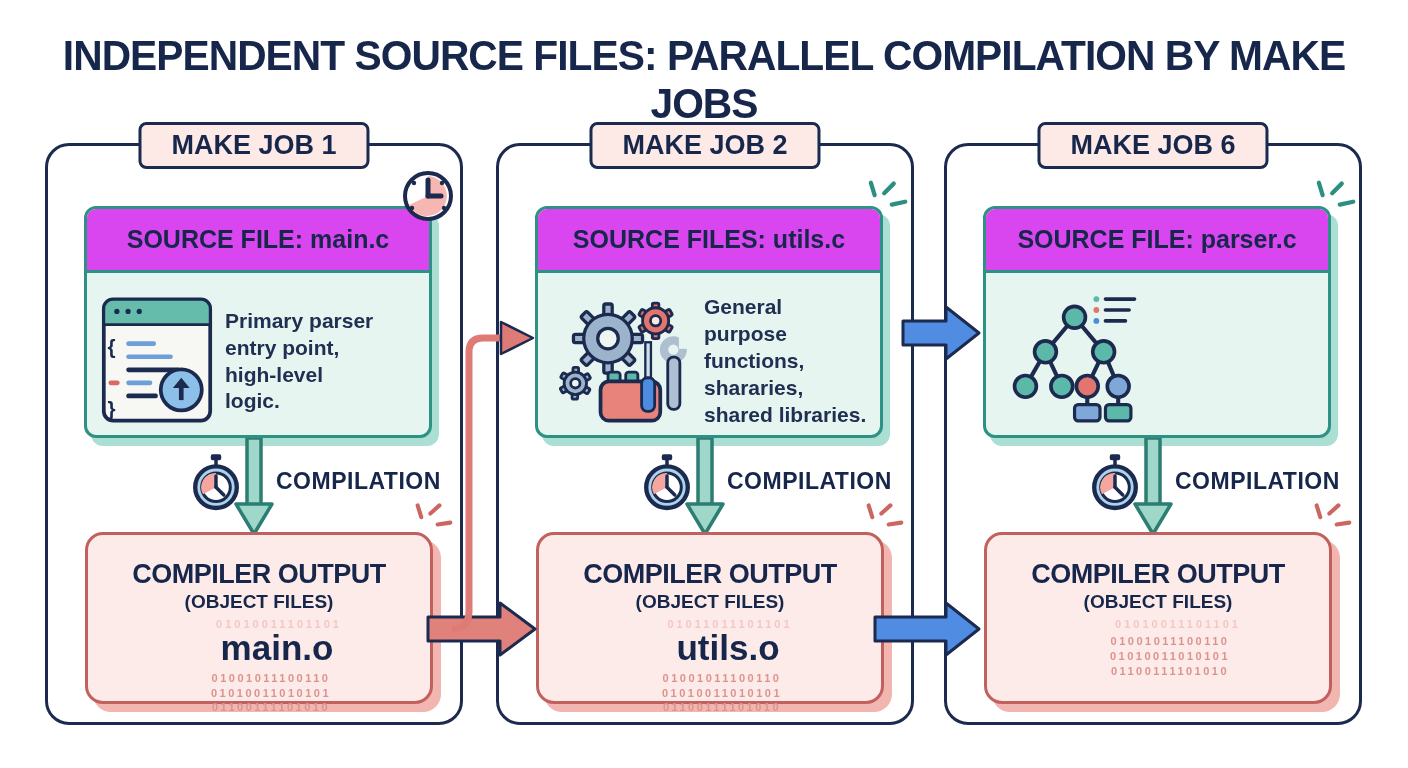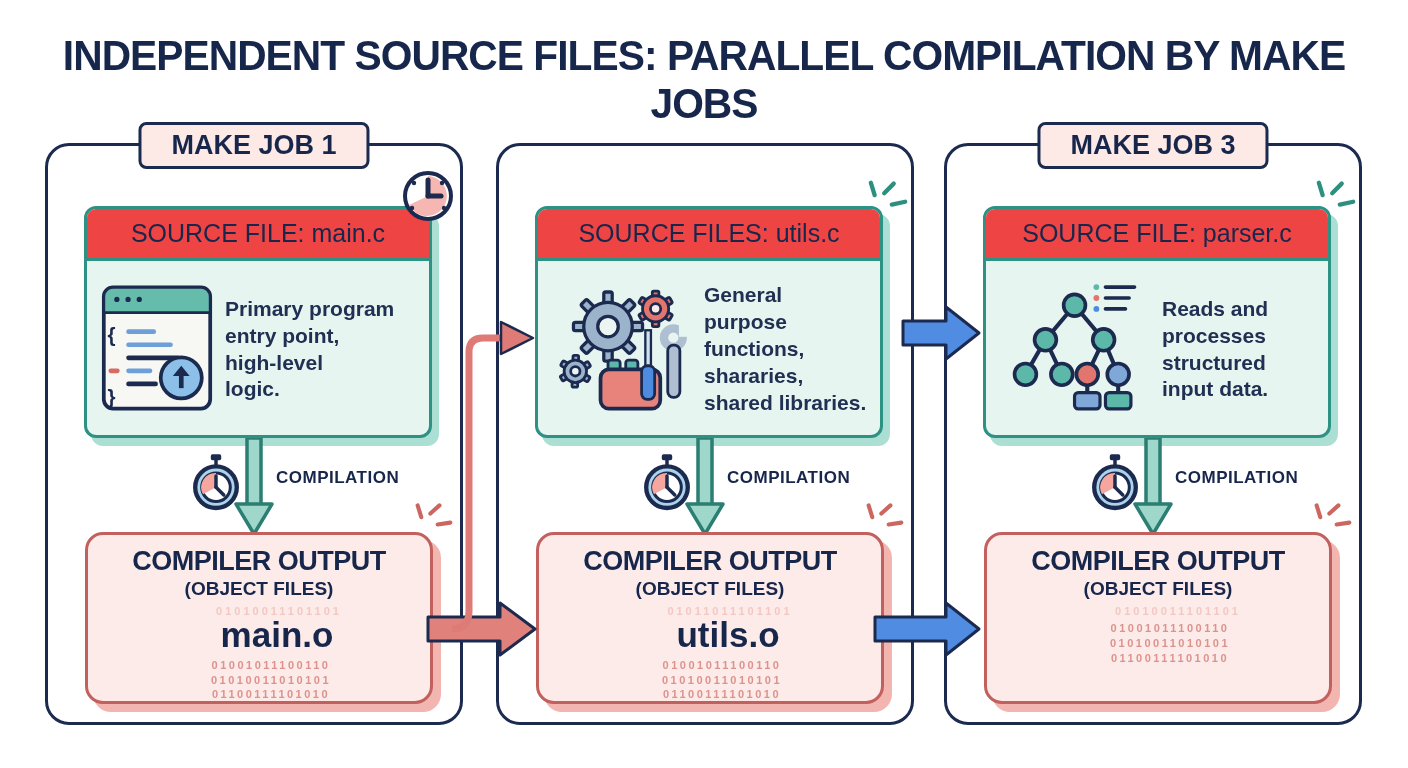--- a/index.html
+++ b/index.html
@@ -25,44 +25,44 @@
     background:#fdeae7; border:3.5px solid #1b2a4e; border-radius:8px;
     padding:5px 30px; font-size:27px; font-weight:bold; white-space:nowrap;
     color:#17264b; z-index:3;
   }
   .src-card {
     position:absolute; left:36px; top:60px; width:348px; height:232px;
     border:3px solid #2d9184; border-radius:12px; background:#e7f5f1;
     box-shadow:7px 8px 0 #abdfd3;
   }
   .src-header {
-    height:52px; display:flex; align-items:center; justify-content:center;
-    background:#ef4444; border-bottom:3px solid #2d9184;
+    height:64px; display:flex; align-items:center; justify-content:center;
+    background:#d946ef; border-bottom:3px solid #2d9184;
     border-radius:9px 9px 0 0;
-    font-size:25px; font-weight:normal; color:#17264b;
+    font-size:25px; font-weight:bold; color:#17264b;
   }
   .src-body {
     display:flex; align-items:center; padding:10px 10px 10px 14px; height:177px;
   }
   .src-icon { flex:0 0 auto; }
   .src-desc {
     margin-left:12px; font-size:21px; font-weight:bold; line-height:1.28;
     color:#202f52; white-space:pre-line;
   }
   .comp-row { position:absolute; left:0; top:292px; width:100%; height:100px; }
   .comp-arrow { position:absolute; left:50%; transform:translateX(-50%); top:0; }
   .stopwatch { position:absolute; left:calc(50% - 64px); top:14px; }
   .comp-label {
     position:absolute; left:calc(50% + 22px); top:30px;
-    font-size:17px; font-weight:bold; color:#17264b; letter-spacing:0.5px;
+    font-size:23px; font-weight:bold; color:#17264b; letter-spacing:0.5px;
   }
   .out-card {
     position:absolute; left:37px; top:386px; width:348px; height:172px;
     border:3.5px solid #c2605e; border-radius:18px; background:#fcebe9;
-    box-shadow:8px 8px 0 #f2b5b0; text-align:center; padding-top:11px;
+    box-shadow:8px 8px 0 #f2b5b0; text-align:center; padding-top:24px;
   }
   .out-title { font-size:27px; font-weight:bold; color:#17264b; letter-spacing:-0.5px; }
   .out-sub { font-size:19px; font-weight:bold; color:#17264b; margin-top:1px; }
   .bin-faint { font-size:11px; font-weight:bold; letter-spacing:3px; color:#f3c8c4; margin-top:5px;margin-left:40px; }
   .obj-name { font-size:35px; font-weight:bold; color:#17264b; line-height:1.05;margin-left:36px; }
   .bin-line { font-size:11px; font-weight:bold; letter-spacing:2.5px; color:#dd938d; line-height:1.35; }
   .bin-block { margin-top:4px;margin-left:24px; }
   .clock-icon { position:absolute; top:22px; right:4px; z-index:2; }
   .sparks-teal { position:absolute; top:30px; right:2px; }
   .sparks-pink { position:absolute; top:-36px; right:-24px; }
@@ -107,21 +107,21 @@
             <rect x="27" y="76" width="58" height="5" rx="2.5" fill="#1b2a4e"></rect>
             <rect x="8" y="90" width="12" height="5" rx="2.5" fill="#d96a62"></rect>
             <rect x="27" y="90" width="28" height="5" rx="2.5" fill="#6f9fd8"></rect>
             <rect x="27" y="104" width="34" height="5" rx="2.5" fill="#1b2a4e"></rect>
             <text x="7" y="128" font-size="22" font-weight="bold" fill="#1b2a4e" font-family="Liberation Sans, sans-serif">}</text>
             <circle cx="86" cy="100" r="22" fill="#8cc0e8" stroke="#1b2a4e" stroke-width="4"></circle>
             <line x1="86" y1="111" x2="86" y2="93" stroke="#1b2a4e" stroke-width="5"></line>
             <polygon points="77,98 86,87 95,98" fill="#1b2a4e"></polygon>
           </svg>
         </span>
-        <p class="src-desc">Primary program
+        <p class="src-desc">Primary parser
 entry point,
 high-level
 logic.</p>
       </div>
     </div>
 
     <div class="comp-row">
       <span class="stopwatch">
         <svg width="52" height="60" viewBox="0 0 60 68">
           <rect x="24" y="2" width="12" height="7" rx="2" fill="#1b2a4e"></rect>
@@ -158,20 +158,21 @@
       <div class="obj-name">main.o</div>
       <div class="bin-block">
         <div class="bin-line">01001011100110</div>
         <div class="bin-line">01010011010101</div>
         <div class="bin-line">01100111101010</div>
       </div>
     </div>
   </div>
 
   <div class="column col2">
+    <div class="badge">MAKE JOB 2</div>
 
     <span class="sparks-teal">
       <svg width="42" height="42" viewBox="0 0 44 40">
         <g stroke="#2d8f80" stroke-width="4.5" stroke-linecap="round" fill="none">
           <path d="M8 18 L4 5"></path>
             <path d="M18 16 L28 6"></path>
             <path d="M26 28 L40 25"></path>
         </g>
       </svg>
     </span>
@@ -273,21 +274,21 @@
       <div class="obj-name">utils.o</div>
       <div class="bin-block">
         <div class="bin-line">01001011100110</div>
         <div class="bin-line">01010011010101</div>
         <div class="bin-line">01100111101010</div>
       </div>
     </div>
   </div>
 
   <div class="column col3">
-    <div class="badge">MAKE JOB 3</div>
+    <div class="badge">MAKE JOB 6</div>
 
     <span class="sparks-teal">
       <svg width="42" height="42" viewBox="0 0 44 40">
         <g stroke="#2d8f80" stroke-width="4.5" stroke-linecap="round" fill="none">
           <path d="M8 18 L4 5"></path>
             <path d="M18 16 L28 6"></path>
             <path d="M26 28 L40 25"></path>
         </g>
       </svg>
     </span>
@@ -317,24 +318,20 @@
             <rect x="82" y="124" width="28" height="18" rx="4" fill="#7fa8d8" stroke="#1b2a4e" stroke-width="3.5"></rect>
             <rect x="116" y="124" width="28" height="18" rx="4" fill="#5cb8a8" stroke="#1b2a4e" stroke-width="3.5"></rect>
             <circle cx="106" cy="8" r="3.2" fill="#5cb8a8"></circle>
             <circle cx="106" cy="20" r="3.2" fill="#e2756e"></circle>
             <circle cx="106" cy="32" r="3.2" fill="#4d8be0"></circle>
             <rect x="114" y="6" width="36" height="4" rx="2" fill="#1b2a4e"></rect>
             <rect x="114" y="18" width="30" height="4" rx="2" fill="#1b2a4e"></rect>
             <rect x="114" y="30" width="26" height="4" rx="2" fill="#1b2a4e"></rect>
           </svg>
         </span>
-        <p class="src-desc">Reads and
-processes
-structured
-input data.</p>
       </div>
     </div>
 
     <div class="comp-row">
       <span class="stopwatch">
         <svg width="52" height="60" viewBox="0 0 60 68">
           <rect x="24" y="2" width="12" height="7" rx="2" fill="#1b2a4e"></rect>
           <rect x="28" y="8" width="4" height="7" fill="#1b2a4e"></rect>
           <circle cx="30" cy="40" r="24" fill="#abd3ea" stroke="#1b2a4e" stroke-width="5"></circle>
           <circle cx="30" cy="40" r="16.5" fill="#ffffff" stroke="#1b2a4e" stroke-width="3.5"></circle>

